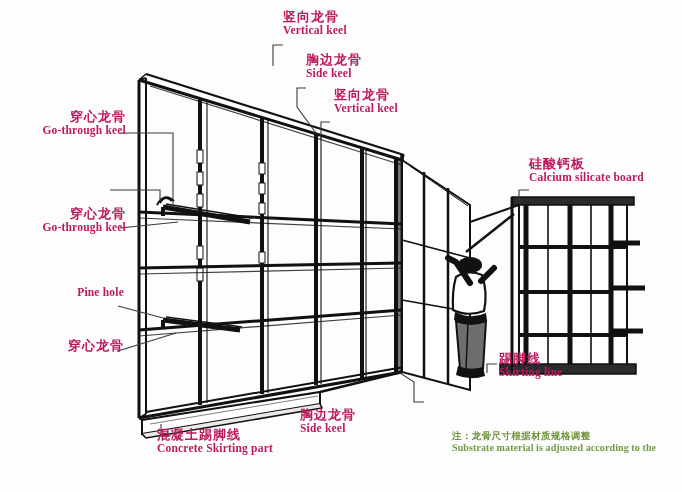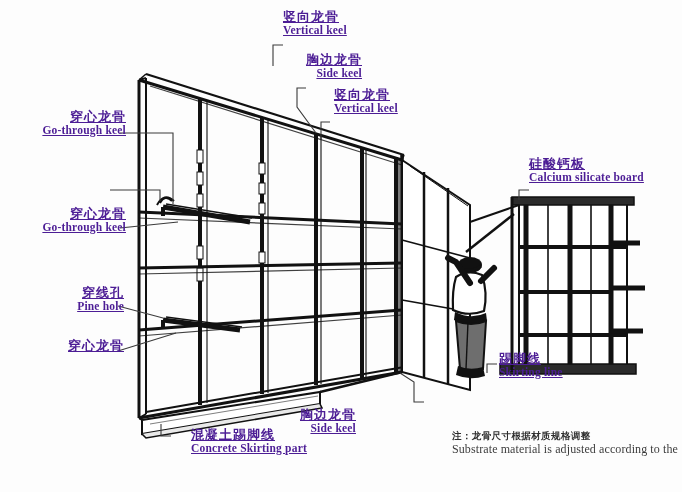--- a/index.html
+++ b/index.html
@@ -6,28 +6,28 @@
   body{
     width:682px;height:492px;
     background:#fdfdfd;
     font-family:"Liberation Serif", serif;
     overflow:hidden;
     position:relative;
   }
   #stage{position:absolute;inset:0;}
   svg.art{position:absolute;left:0;top:0;width:682px;height:492px;}
 
-  .callout{position:absolute;color:#4c1d95;white-space:nowrap;line-height:1.05;text-decoration:underline;}
+  .callout{position:absolute;color:#be185d;white-space:nowrap;line-height:1.05;}
   .cn{font-family:"DejaVu Sans", sans-serif;font-weight:700;font-size:13px;letter-spacing:1px;}
-  .en{font-family:"Liberation Serif", serif;font-weight:700;font-size:11.5px;letter-spacing:.2px;text-align:right;}
+  .en{font-family:"Liberation Serif", serif;font-weight:700;font-size:11.5px;letter-spacing:.2px;}
   .callout.right{text-align:right;margin-left:10px;}
 
-  .note{position:absolute;color:#000000;line-height:1.25;}
+  .note{position:absolute;color:#4d7c0f;line-height:1.25;}
   .note .cn{font-size:9.5px;letter-spacing:.4px;opacity:.82;}
-  .note .en{font-size:12px;letter-spacing:.1px;opacity:.78;font-weight:400;}
+  .note .en{font-size:10px;letter-spacing:.1px;opacity:.78;font-weight:700;}
 </style>
 </head>
 <body>
 
 <div id="stage">
 
   <svg class="art" viewBox="0 0 682 492">
     <defs>
       <g id="slotpat"></g>
     </defs>
@@ -226,21 +226,20 @@
     <div class="en">Go-through keel</div>
   </div>
 
 
   <div class="callout right" style="left:0px;top:207px;width:116px;">
     <div class="cn">穿心龙骨</div>
     <div class="en">Go-through keel</div>
   </div>
 
   <div class="callout right" style="left:0px;top:286px;width:114px;">
-    <div class="cn">穿线孔</div>
     <div class="en">Pine hole</div>
   </div>
 
   <div class="callout right" style="left:0px;top:339px;width:114px;">
     <div class="cn">穿心龙骨</div>
   </div>
 
   <div class="callout" style="left:529px;top:157px;">
     <div class="cn">硅酸钙板</div>
     <div class="en">Calcium silicate board</div>
@@ -249,21 +248,21 @@
   <div class="callout" style="left:499px;top:352px;">
     <div class="cn">踢脚线</div>
     <div class="en">Skirting line</div>
   </div>
 
   <div class="callout" style="left:300px;top:408px;">
     <div class="cn">胸边龙骨</div>
     <div class="en">Side keel</div>
   </div>
 
-  <div class="callout" style="left:191px;top:428px;">
+  <div class="callout" style="left:157px;top:428px;">
     <div class="cn">混凝土踢脚线</div>
     <div class="en">Concrete Skirting part</div>
   </div>
 
   <div class="note" style="left:452px;top:430px;">
     <div class="cn">注：龙骨尺寸根据材质规格调整</div>
     <div class="en">Substrate material is adjusted according to the</div>
   </div>
 
 </div>

